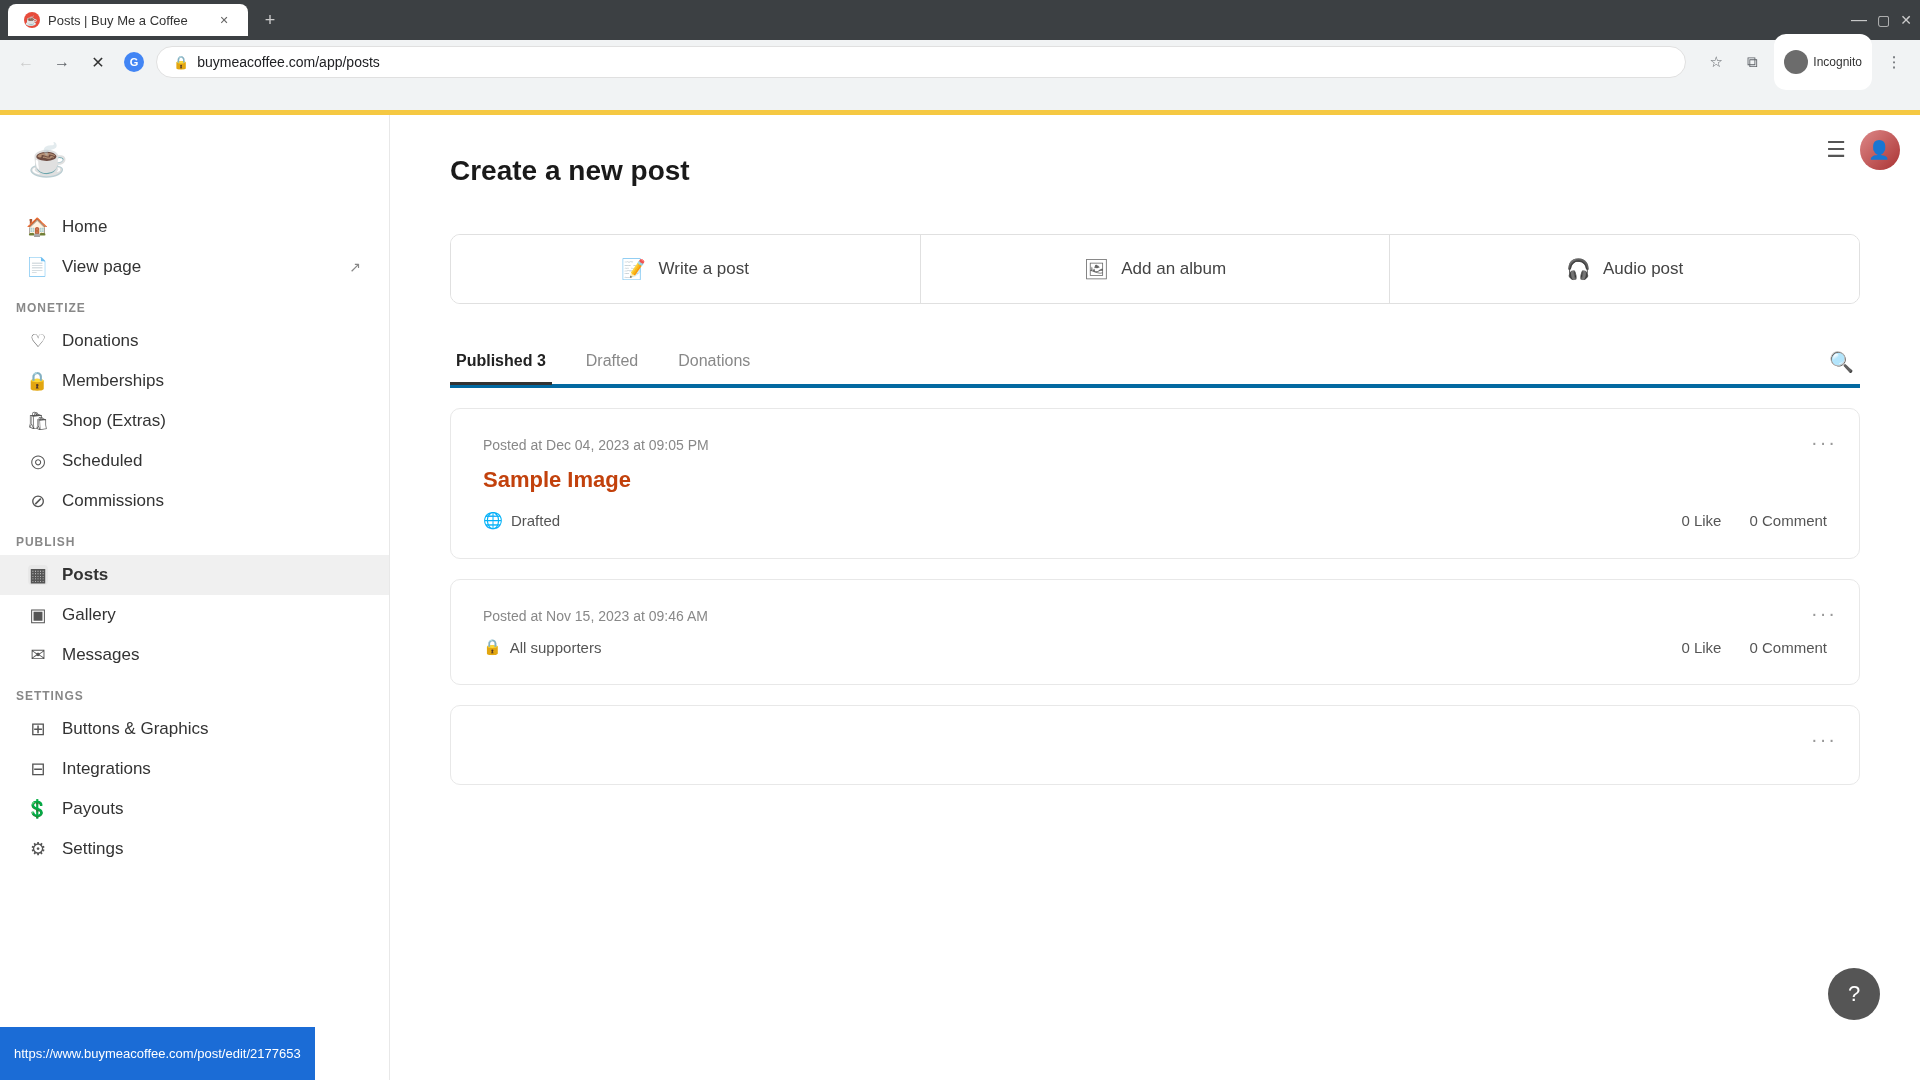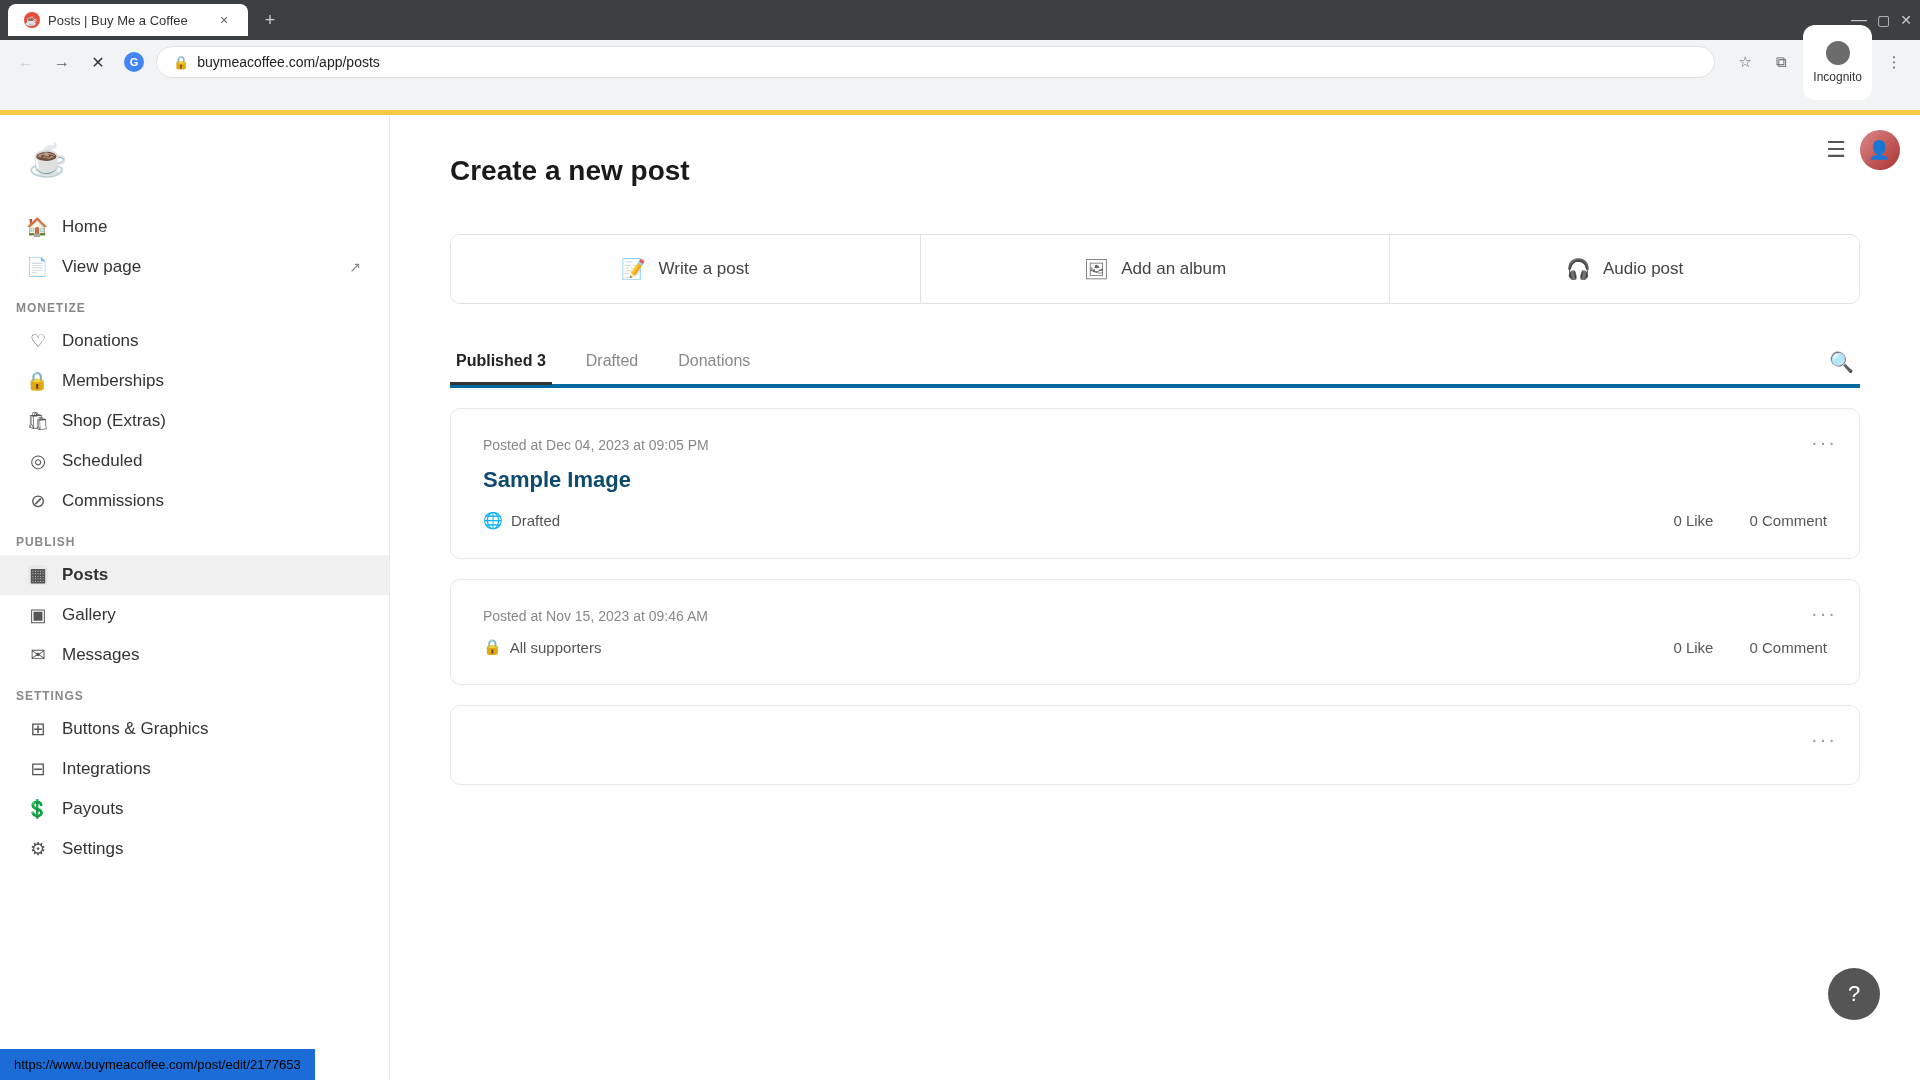--- a/index.html
+++ b/index.html
@@ -12,21 +12,21 @@
     .tab-favicon { width: 16px; height: 16px; background: #e74c3c; border-radius: 50%; display: flex; align-items: center; justify-content: center; font-size: 10px; }
     .tab-close { width: 16px; height: 16px; border-radius: 50%; display: flex; align-items: center; justify-content: center; font-size: 11px; color: #666; cursor: pointer; margin-left: auto; }
     .tab-new { width: 28px; height: 28px; border-radius: 50%; display: flex; align-items: center; justify-content: center; color: #ccc; font-size: 18px; cursor: pointer; }
     .browser-nav-bar { background: #f1f3f4; height: 44px; display: flex; align-items: center; padding: 0 12px; gap: 8px; }
     .nav-btn { width: 28px; height: 28px; border-radius: 50%; display: flex; align-items: center; justify-content: center; color: #5f6368; font-size: 16px; cursor: pointer; }
     .nav-btn.disabled { color: #ccc; cursor: default; }
     .address-bar { flex: 1; background: #fff; border-radius: 20px; height: 32px; display: flex; align-items: center; padding: 0 16px; font-size: 14px; color: #202124; border: 1px solid #e0e0e0; }
     .address-bar-icon { margin-right: 8px; color: #5f6368; font-size: 13px; }
     .nav-right { display: flex; align-items: center; gap: 8px; margin-left: 8px; }
     .nav-right-btn { width: 28px; height: 28px; border-radius: 50%; display: flex; align-items: center; justify-content: center; color: #5f6368; font-size: 15px; cursor: pointer; }
-    .incognito-badge { background: #fff; border-radius: 12px; padding: 16px 10px; font-size: 12px; color: #333; display: flex; align-items: center; gap: 5px; flex-direction: column; }
+    .incognito-badge { background: #fff; border-radius: 12px; padding: 16px 10px; font-size: 12px; color: #333; display: flex; align-items: center; gap: 5px; }
     .incognito-avatar { width: 24px; height: 24px; border-radius: 50%; background: #6c6c6c; }
 
     
     .top-stripe { height: 5px; background: #f5c842; }
 
     
     .app-layout { display: flex; height: 965px; }
 
     
     .sidebar { width: 390px; border-right: 1px solid #e8e8e8; display: flex; flex-direction: column; overflow-y: auto; padding-top: 10px; }
@@ -48,33 +48,33 @@
 
     
     .tabs-row { display: flex; align-items: center; border-bottom: 4px solid #0369a1; margin-bottom: 0; }
     .tab-item { padding: 12px 6px; margin-right: 28px; font-size: 16px; color: #888; cursor: pointer; border-bottom: 3px solid transparent; margin-bottom: -1px; }
     .tab-item.active { color: #222; font-weight: 600; border-bottom-color: #333; }
     .tab-search { margin-left: auto; font-size: 20px; color: #666; cursor: pointer; padding: 6px; }
 
     
     .post-card { border: 1px solid #e8e8e8; border-radius: 10px; padding: 28px 32px; margin-top: 20px; position: relative; }
     .post-meta { font-size: 14px; color: #888; margin-bottom: 14px; }
-    .post-title { font-size: 22px; font-weight: 700; color: #0c4a6e; margin-bottom: 18px; }
+    .post-title { font-size: 22px; font-weight: 700; color: #c2410c; margin-bottom: 18px; }
     .post-footer { display: flex; align-items: center; justify-content: space-between; }
     .post-visibility { display: flex; align-items: center; gap: 8px; font-size: 15px; color: #555; }
-    .post-stats { display: flex; gap: 36px; font-size: 15px; color: #555; }
+    .post-stats { display: flex; gap: 28px; font-size: 15px; color: #555; }
     .post-more { position: absolute; top: 22px; right: 22px; font-size: 20px; color: #999; cursor: pointer; letter-spacing: 2px; }
     .globe-icon { font-size: 16px; }
     .lock-icon { font-size: 15px; }
 
     
     .help-btn { position: fixed; bottom: 60px; right: 40px; width: 52px; height: 52px; border-radius: 50%; background: #555; display: flex; align-items: center; justify-content: center; color: #fff; font-size: 22px; cursor: pointer; z-index: 100; }
 
     
-    .status-bar { position: fixed; bottom: 0; left: 0; background: #1b6cd6; color: #000000; font-size: 13px; padding: 8px 14px; z-index: 200; }
+    .status-bar { position: fixed; bottom: 0; left: 0; background: #1b6cd6; color: #ffffff; font-size: 13px; padding: 19px 14px; z-index: 200; }
 
     
     .sidebar::-webkit-scrollbar { width: 6px; }
     .sidebar::-webkit-scrollbar-thumb { background: #ccc; border-radius: 3px; }
     .external-icon { font-size: 14px; color: #888; }
   </style>
 </head>
 <body>
 
 <div class="browser-chrome">

